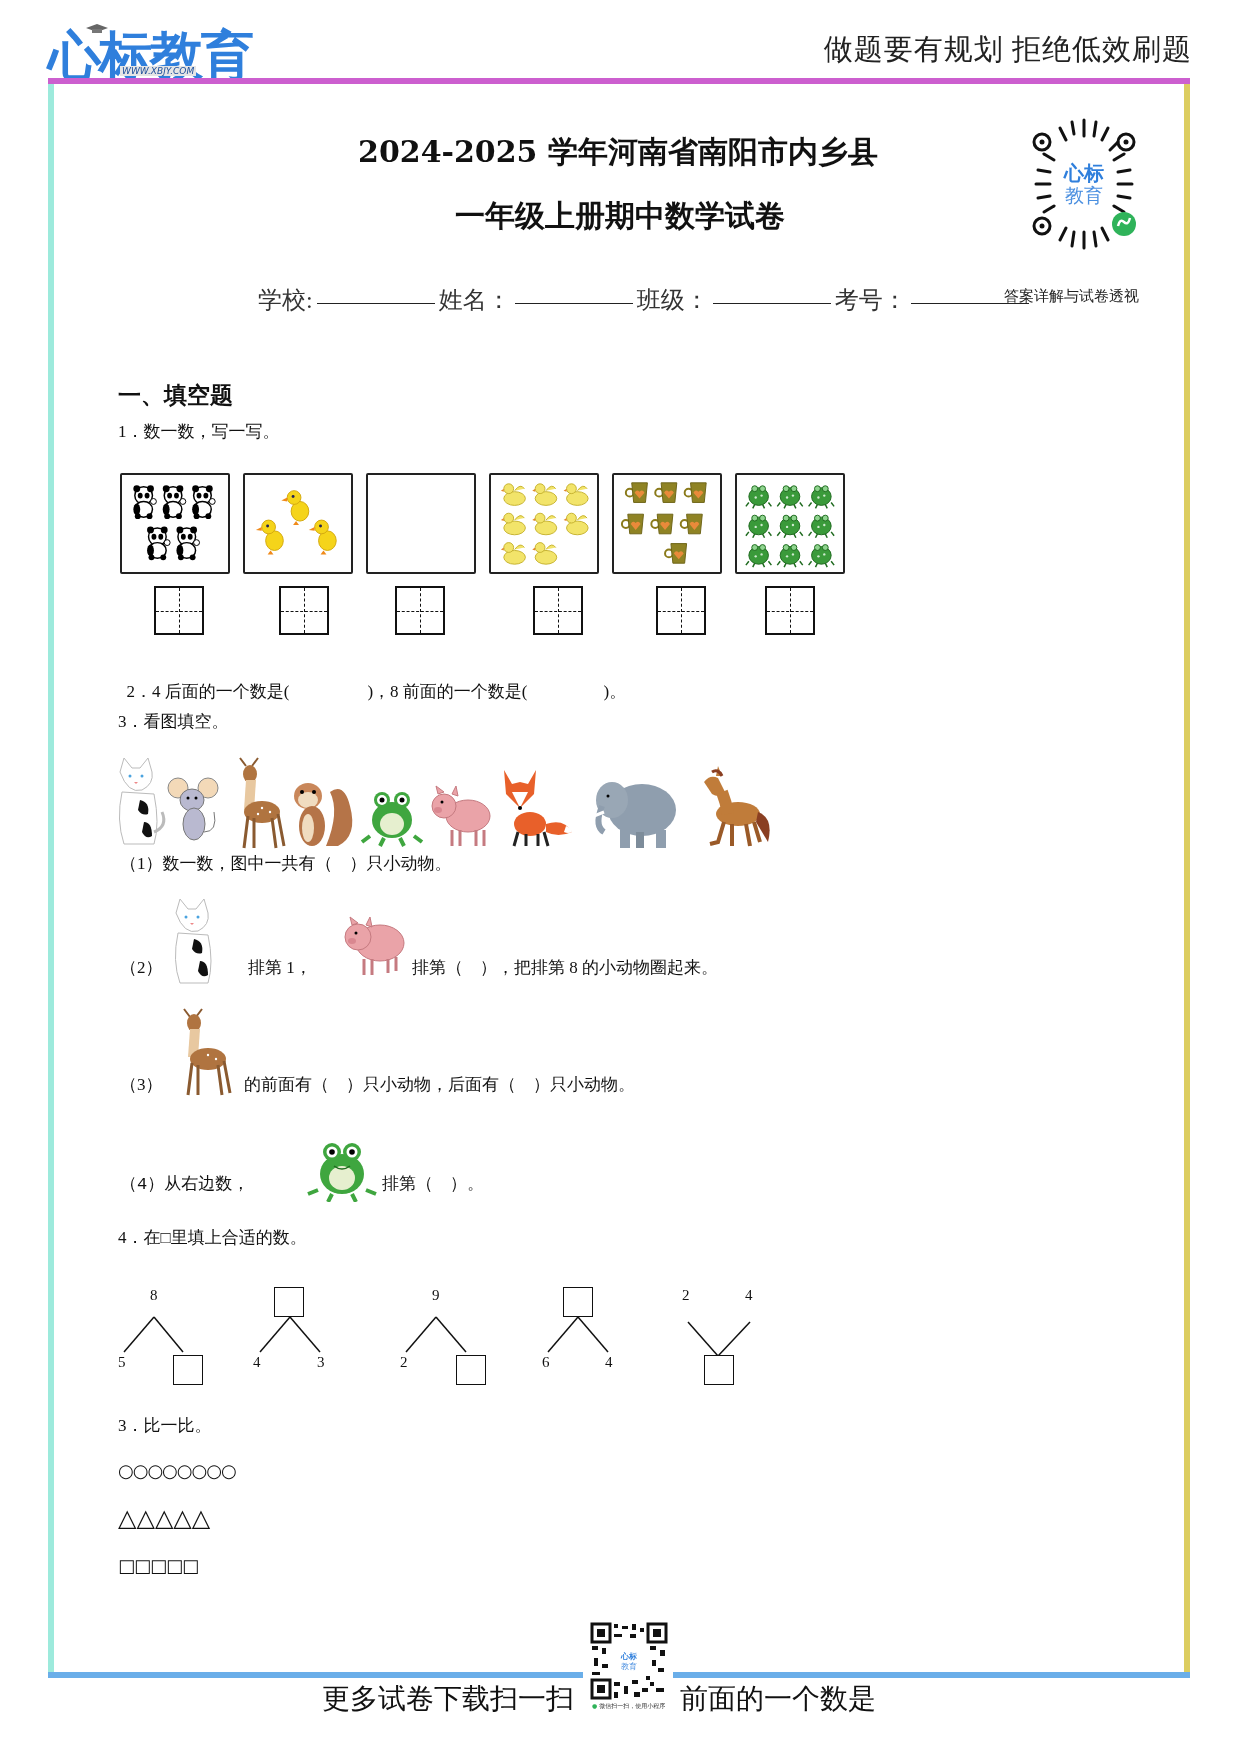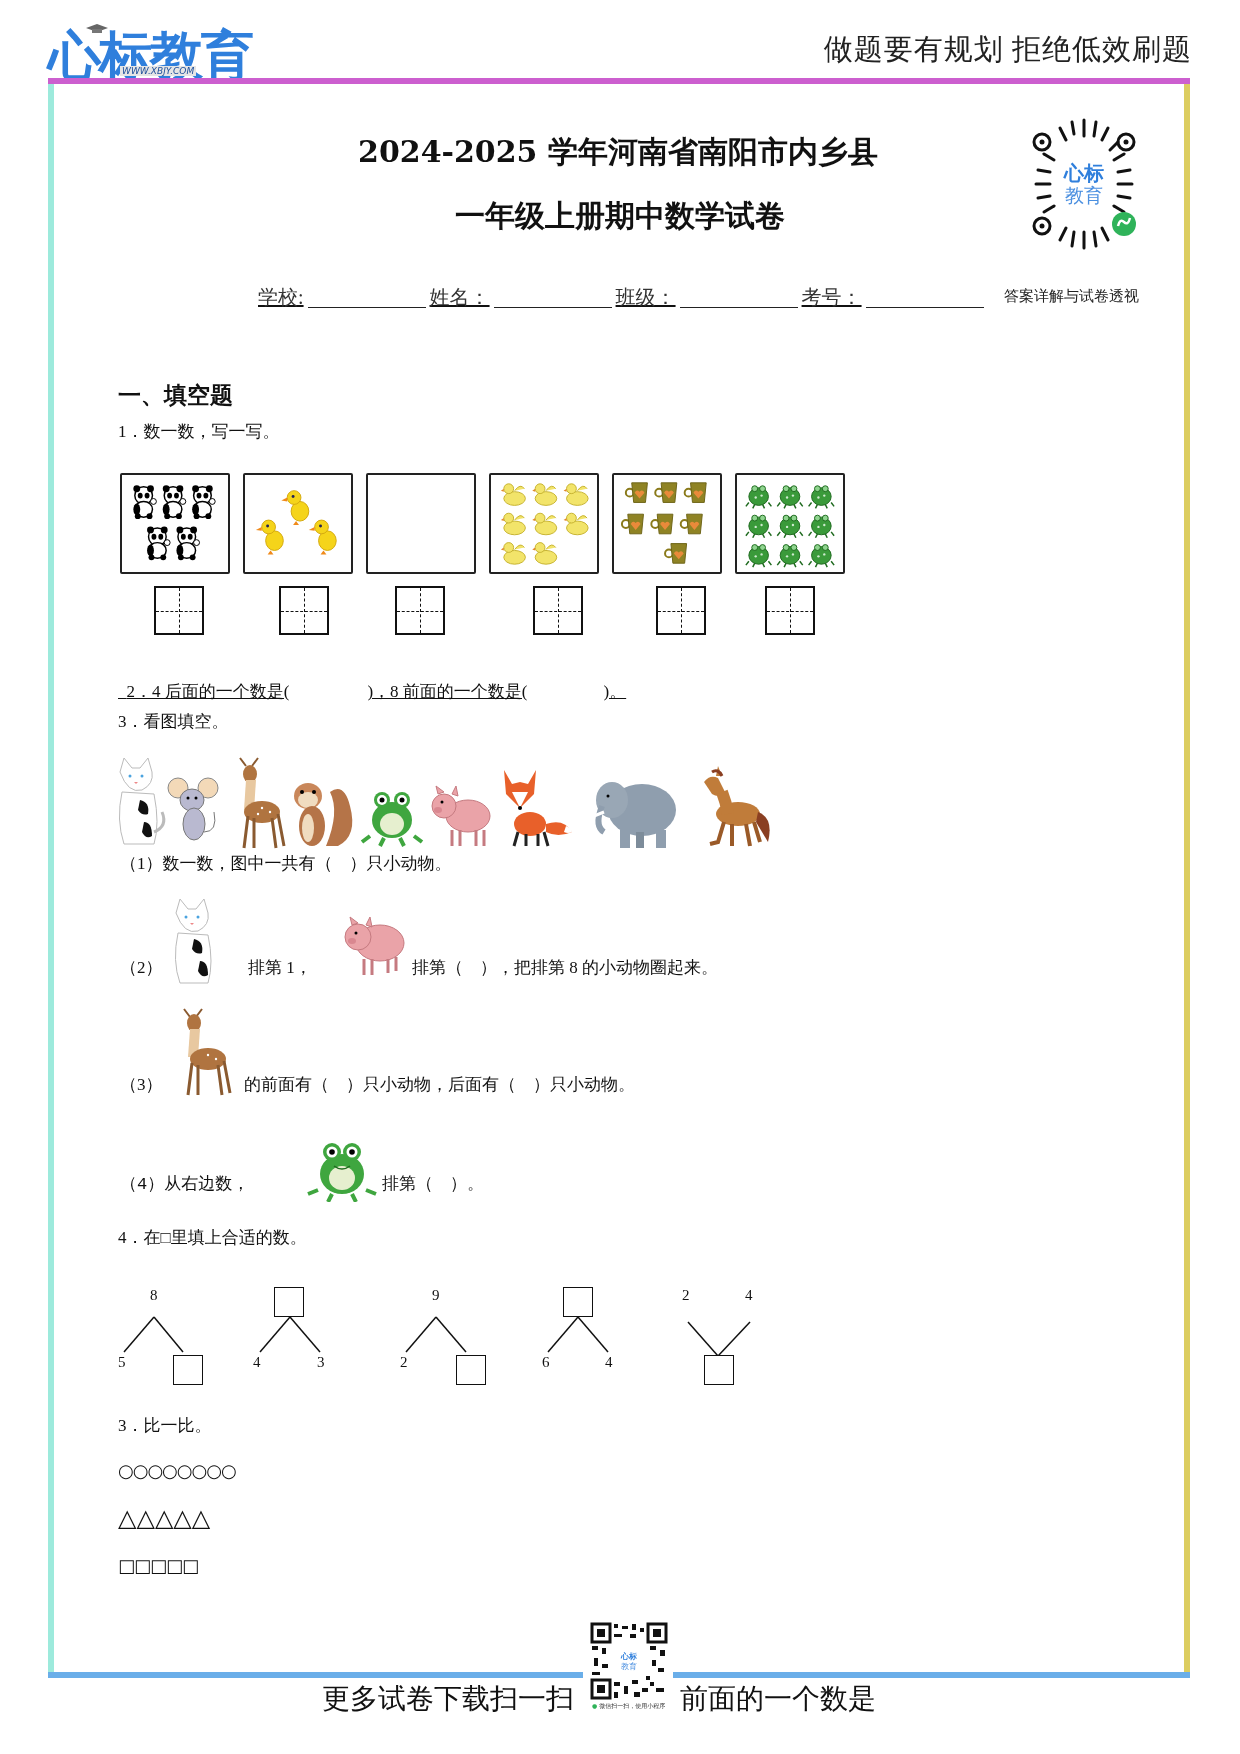--- a/index.html
+++ b/index.html
@@ -23,21 +23,21 @@
   
   .title { position: absolute; left: 0; width: 1240px; text-align: center; font-weight: bold; font-size: 30px; color: #111; font-family: "DejaVu Serif", serif; }
   .title.l1 { top: 132px; left: -2px; }
   .title.l2 { top: 196px; left: 0; }
 
   
   .qr-top { position: absolute; left: 1014px; top: 114px; width: 140px; height: 140px; }
   .qr-caption { position: absolute; left: 1004px; top: 287px; font-family: "DejaVu Sans", sans-serif; font-size: 15px; color: #222; }
 
   
-  .info { position: absolute; left: 258px; top: 284px; font-size: 20px; display: flex; align-items: flex-end; font-family: "Liberation Serif", serif; text-decoration: underline; }
+  .info { position: absolute; left: 258px; top: 284px; font-size: 24px; display: flex; font-family: "Liberation Serif", serif; }
   .info .lbl { color: #333; }
   .info .line { display: inline-block; border-bottom: 1.5px solid #222; width: 118px; height: 20px; margin: 0 4px 3px 4px; }
 
   
   .abs { position: absolute; }
   .section-title { left: 118px; top: 380px; font-weight: bold; font-size: 23px; }
   .q { font-size: 17px; font-family: "Liberation Serif", "DejaVu Serif", serif; color: #111; white-space: pre; }
 
   
   .pic-box { position: absolute; top: 473px; width: 110px; height: 101px; border: 2px solid #222; border-radius: 2px; background: #fff; display: flex; flex-wrap: wrap; justify-content: center; align-content: center; gap: 2px; padding: 4px; }
@@ -243,21 +243,21 @@
   </svg>
 </div>
 
 <div class="tian" style="left:154px;"></div>
 <div class="tian" style="left:279px;"></div>
 <div class="tian" style="left:395px;"></div>
 <div class="tian" style="left:533px;"></div>
 <div class="tian" style="left:656px;"></div>
 <div class="tian" style="left:765px;"></div>
 
-<div class="abs q" style="left:118px; top:660px;text-decoration:underline;">
+<div class="abs q" style="left:118px; top:660px;">
   <span>2．4 后面的一个数是(</span><span style="display:inline-block; width:78px;"></span><span>)，8 前面的一个数是(</span><span style="display:inline-block; width:76px;"></span><span>)。</span>
 </div>
 
 <div class="abs q" style="left:118px; top:710px;">3．看图填空。</div>
 
 <svg class="animal" style="left:112px; top:752px;" width="740" height="100" viewBox="0 0 740 100">
 
   <g>
     <path d="M8 20 l4 -14 l8 10 h8 l8 -10 l4 14 q2 12 -10 18 q-14 4 -22 -18 z" fill="#fff" stroke="#bbb"></path>
     <path d="M10 40 q-6 28 2 52 h30 q6 -20 0 -50 z" fill="#fff" stroke="#bbb"></path>

